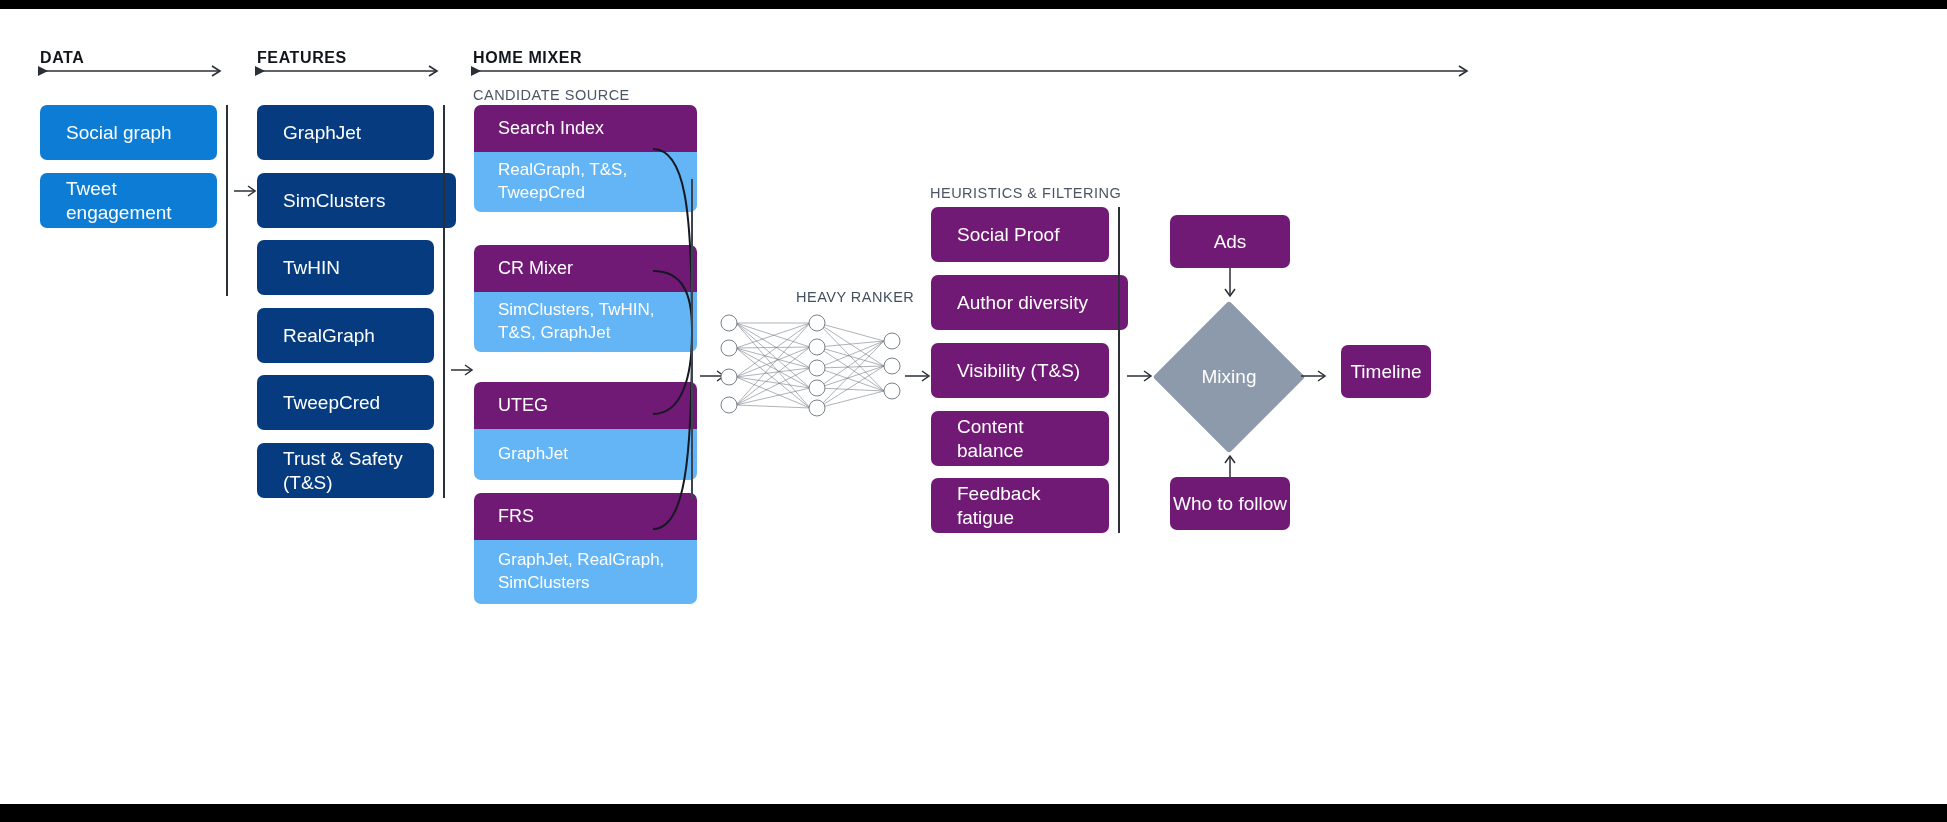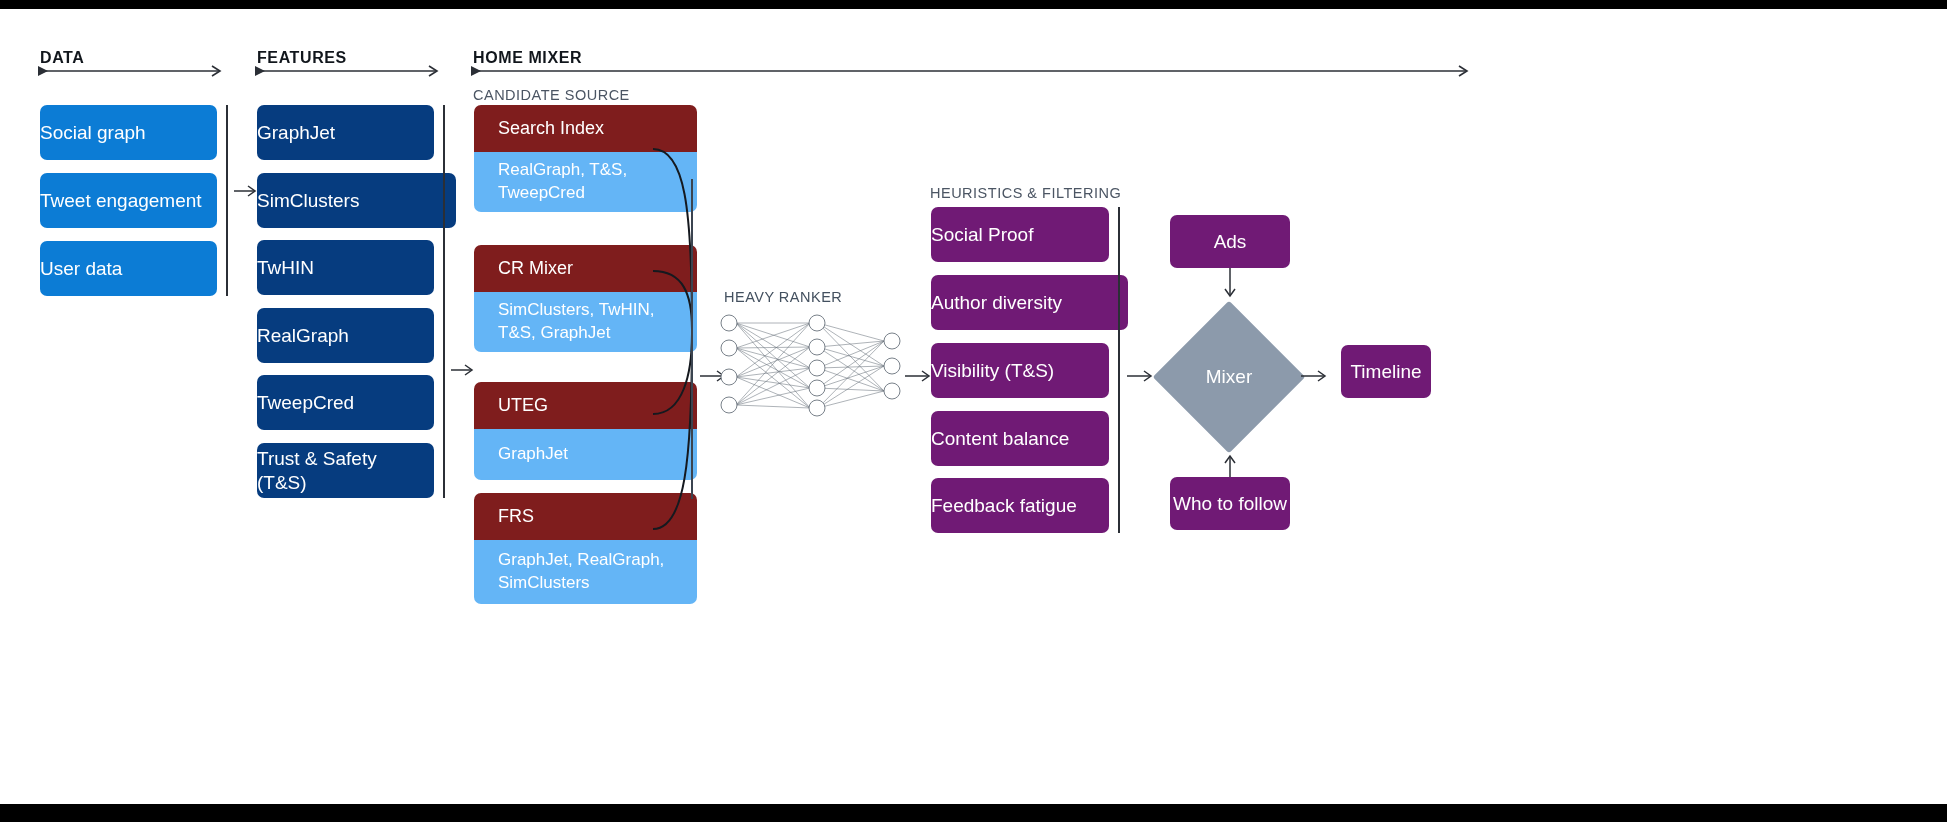--- a/index.html
+++ b/index.html
@@ -56,35 +56,36 @@
   
   .box {
     position: absolute;
     border-radius: 7px;
     box-sizing: border-box;
     display: flex;
     align-items: center;
     color: #ffffff;
     font-size: 19px;
     line-height: 1.25;
+    padding-left: 26px;
     padding-right: 14px;
   }
   .box.light   { background: #0c7cd5; }
   .box.navy    { background: #063c7f; }
   .box.bright  { background: #701a75; }
 
   
   .cs-card {
     position: absolute;
     width: 223px;
     border-radius: 7px;
     overflow: hidden;
   }
   .cs-head {
-    background: #7f1d1d;
+    background: #701a75;
     color: #ffffff;
     font-size: 18px;
     display: flex;
     align-items: center;
     padding: 0 24px;
     box-sizing: border-box;
   }
   .cs-body {
     background: #64b5f6;
     color: #ffffff;
@@ -154,30 +155,27 @@
 
     <div class="section-title" style="left:473px; top:40px;">HOME MIXER</div>
     <svg class="stage-arrow" style="left:471px; top:55px; width:1000px;" viewBox="0 0 1000 14" preserveAspectRatio="none">
       <polygon points="0,2 10,7 0,12" fill="#2b2f36"></polygon>
       <line x1="6" y1="7" x2="996" y2="7" stroke="#2b2f36" stroke-width="1.6"></line>
       <polyline points="988,2 996,7 988,12" fill="none" stroke="#2b2f36" stroke-width="1.6"></polyline>
     </svg>
 
     <div class="sub-title" style="left:473px; top:78px;">CANDIDATE SOURCE</div>
     <div class="sub-title" style="left:930px; top:176px;">HEURISTICS &amp; FILTERING</div>
-    <div class="nn-label" style="left:724px; top:280px;">HEAVY RANKER</div>
+    <div class="nn-label" style="left:796px; top:280px;">HEAVY RANKER</div>
 
     <div class="box light" style="left:40px; top:96px;  width:177px; height:55px;">
       <span>Social graph</span>
     </div>
     <div class="box light" style="left:40px; top:164px; width:177px; height:55px;">
       <span>Tweet engagement</span>
-    </div>
-    <div class="box light" style="left:40px; top:232px; width:177px; height:55px;">
-      <span>User data</span>
     </div>
 
     <div class="vsep" style="left:226px; top:96px; height:191px;"></div>
 
     <svg class="conn" style="left:234px; top:176px; width:24px;" viewBox="0 0 24 12">
       <line x1="0" y1="6" x2="20" y2="6" stroke="#2b2f36" stroke-width="1.5"></line>
       <polyline points="14,1 21,6 14,11" fill="none" stroke="#2b2f36" stroke-width="1.5"></polyline>
     </svg>
 
     <div class="box navy" style="left:257px; top:96px;  width:177px; height:55px;">
@@ -324,21 +322,21 @@
     <div class="box bright" style="left:1170px; top:206px; width:120px; height:53px; justify-content:center; padding:0;">
       <span>Ads</span>
     </div>
 
     <svg class="abs" style="left:1219px; top:259px; width:22px; height:33px;" viewBox="0 0 22 33">
       <line x1="11" y1="0" x2="11" y2="27" stroke="#2b2f36" stroke-width="1.5"></line>
       <polyline points="6,21 11,28 16,21" fill="none" stroke="#2b2f36" stroke-width="1.5"></polyline>
     </svg>
 
     <div class="diamond" style="left:1175px; top:314px; width:108px; height:108px;"></div>
-    <div class="diamond-label" style="left:1175px; top:357px; width:108px;">Mixer</div>
+    <div class="diamond-label" style="left:1175px; top:357px; width:108px;">Mixing</div>
 
     <svg class="abs" style="left:1219px; top:443px; width:22px; height:33px;" viewBox="0 0 22 33">
       <line x1="11" y1="33" x2="11" y2="5" stroke="#2b2f36" stroke-width="1.5"></line>
       <polyline points="6,11 11,4 16,11" fill="none" stroke="#2b2f36" stroke-width="1.5"></polyline>
     </svg>
 
     <div class="box bright" style="left:1170px; top:468px; width:120px; height:53px; justify-content:center; padding:0;">
       <span>Who to follow</span>
     </div>
 

